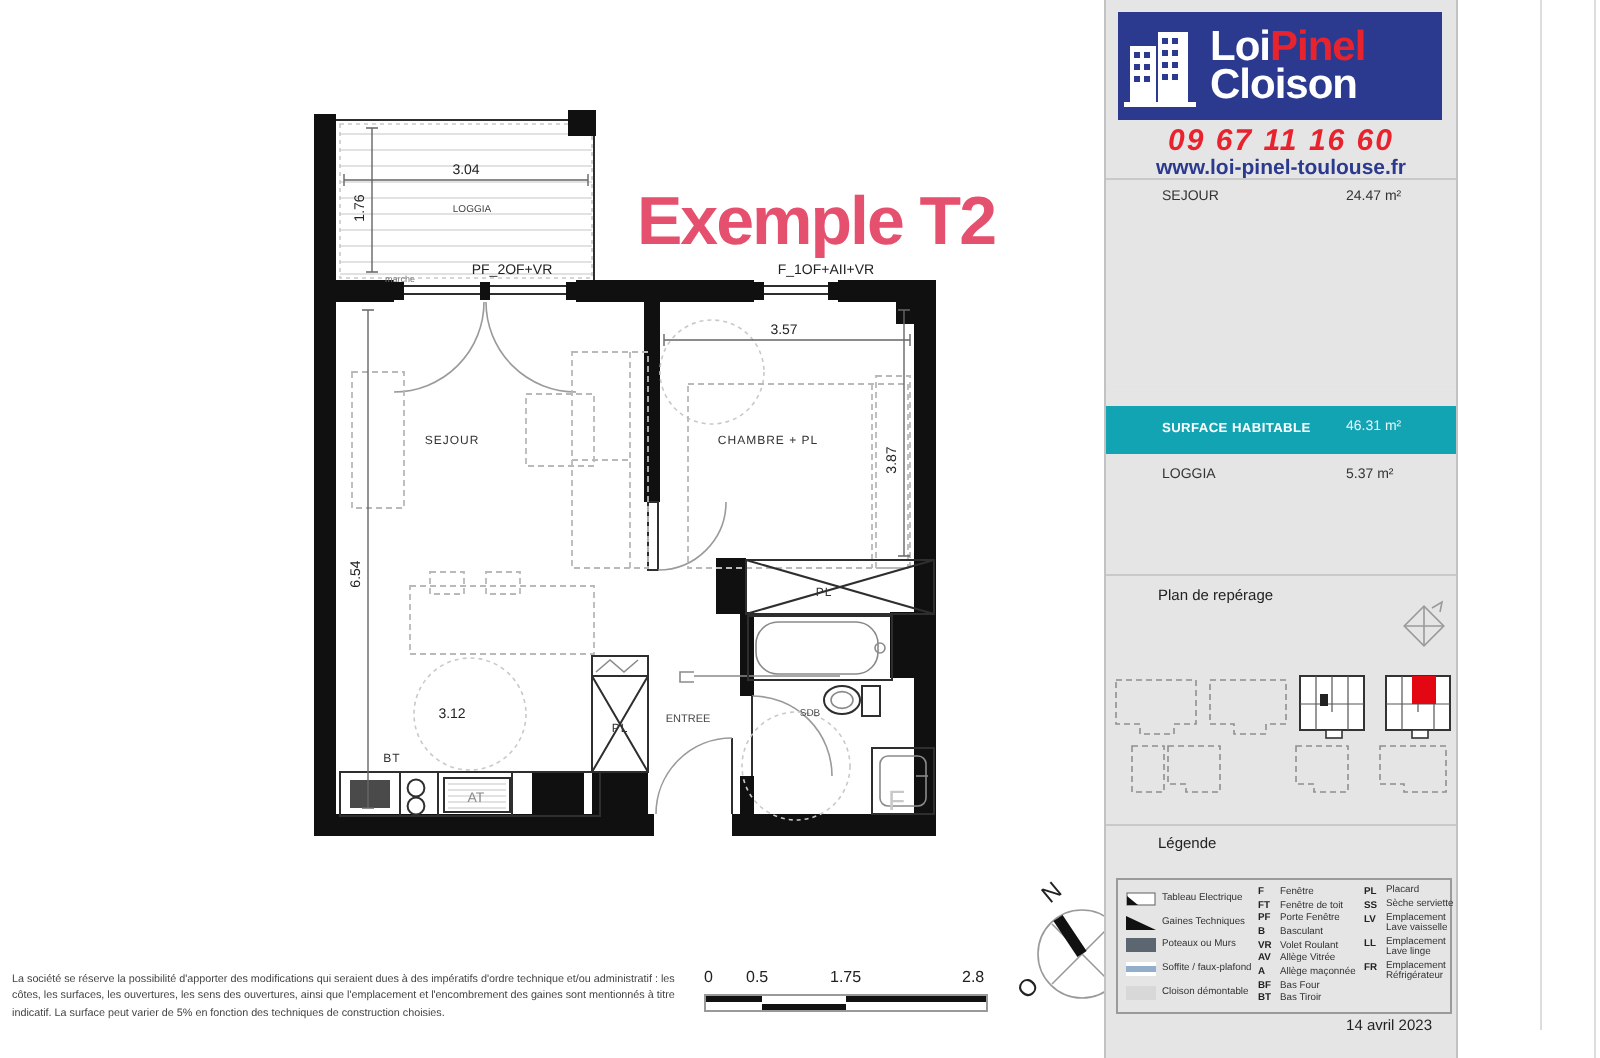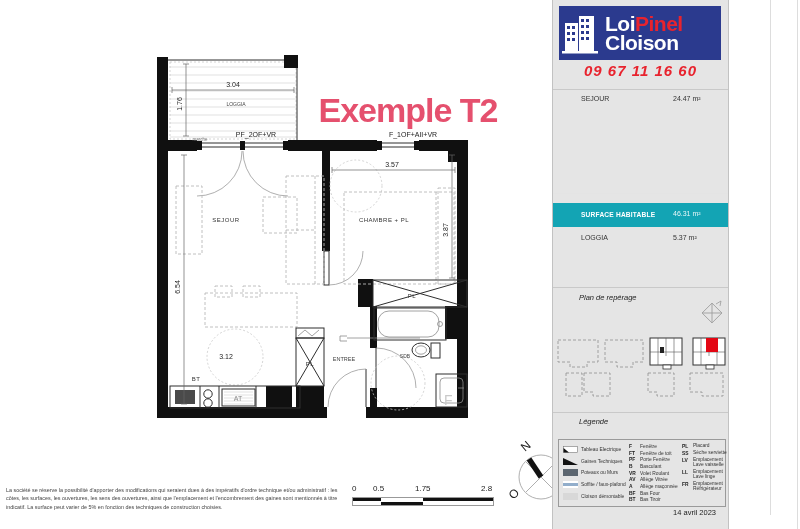--- a/index.html
+++ b/index.html
@@ -44,21 +44,21 @@
   #phone{position:absolute;left:0;top:62px;width:100%;text-align:center;
          font-size:15px;font-weight:700;font-style:italic;color:#e8232e;letter-spacing:1px;}
   #website{position:absolute;left:0;top:78px;width:100%;text-align:center;
            font-size:10.5px;font-weight:700;color:#2b3a8e;}
   .srow{position:absolute;left:0;width:100%;font-size:7px;color:#333;}
   .srow .lab{position:absolute;left:28px;}
   .srow .val{position:absolute;left:120px;}
   #teal-band{position:absolute;left:0;top:203px;width:100%;height:24px;background:#13a4b4;}
   #teal-band .lab{position:absolute;left:28px;top:8px;font-size:6.6px;font-weight:700;color:#fff;letter-spacing:.2px;}
   #teal-band .val{position:absolute;left:120px;top:7px;font-size:7px;color:#e8f7f8;}
-  .sec-title{position:absolute;left:8px;font-size:7.5px;font-style:italic;color:#222;padding-left:18px;}
+  .sec-title{position:absolute;left:8px;font-size:7.5px;color:#222;padding-left:18px;}
   #legend-box{position:absolute;left:5px;top:439px;width:166px;height:66px;border:1px solid #9a9a9a;}
   .lg-col1{position:absolute;left:4px;top:4px;}
   .lg-mat{display:flex;align-items:center;height:11.6px;}
   .lg-mat .sw{width:15px;height:7px;margin-right:3px;flex:0 0 auto;}
   .lg-mat .ml{font-size:4.9px;color:#333;white-space:nowrap;}
   .lg-col2{position:absolute;left:70px;top:3px;}
   .lg-ab{display:flex;height:6.7px;align-items:center;}
   .lg-ab .k{width:11px;font-size:4.9px;font-weight:700;color:#222;flex:0 0 auto;}
   .lg-ab .v{font-size:4.9px;color:#333;white-space:nowrap;}
   .lg-col3{position:absolute;left:123px;top:3px;}
@@ -264,20 +264,21 @@
             <rect x="27" y="26" width="3" height="3"></rect>
         </g>
         <rect x="3" y="40" width="36" height="2.5" fill="#fff"></rect>
       </svg>
       <div id="logo-text">
         <div class="l1"><span>Loi</span><span class="red">Pinel</span></div>
         <div class="l2">Cloison</div>
       </div>
     </div>
     <div id="phone">09 67 11 16 60</div>
+    <div id="website">www.loi-pinel-toulouse.fr</div>
 
     <div class="hline" style="top:89px"></div>
 
     <div class="srow" style="top:95px">
       <span class="lab">SEJOUR</span>
       <span class="val">24.47 m²</span>
     </div>
 
     <div class="hline" style="top:193px;border-top-color:#e4e4e4"></div>
 

